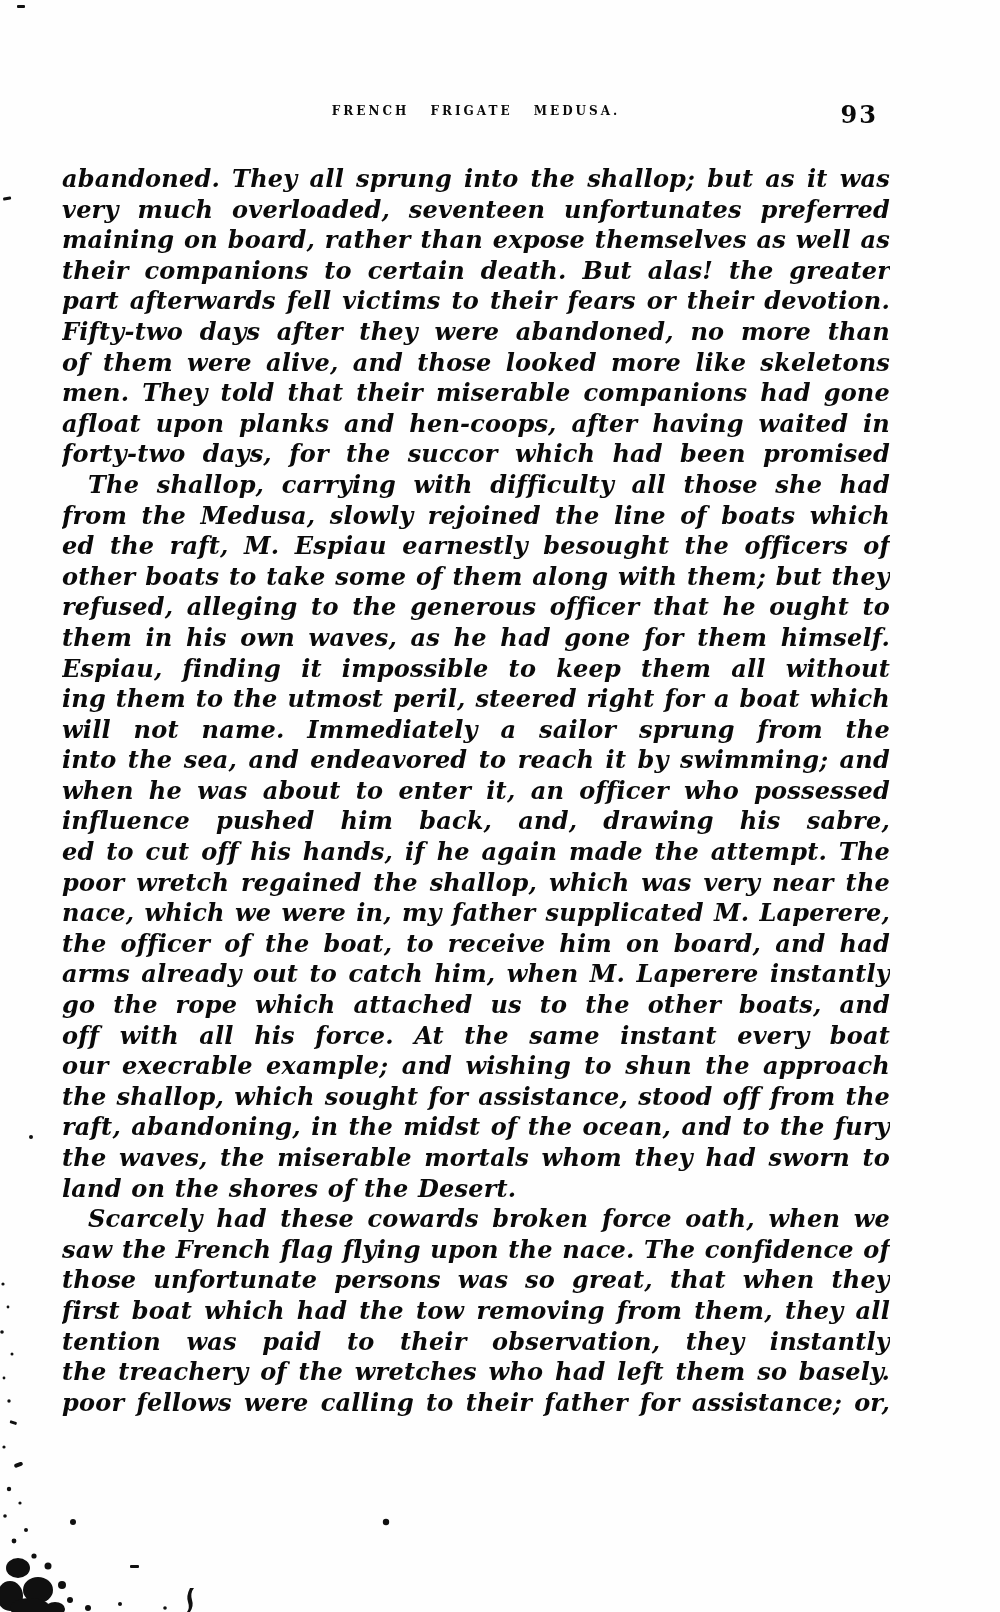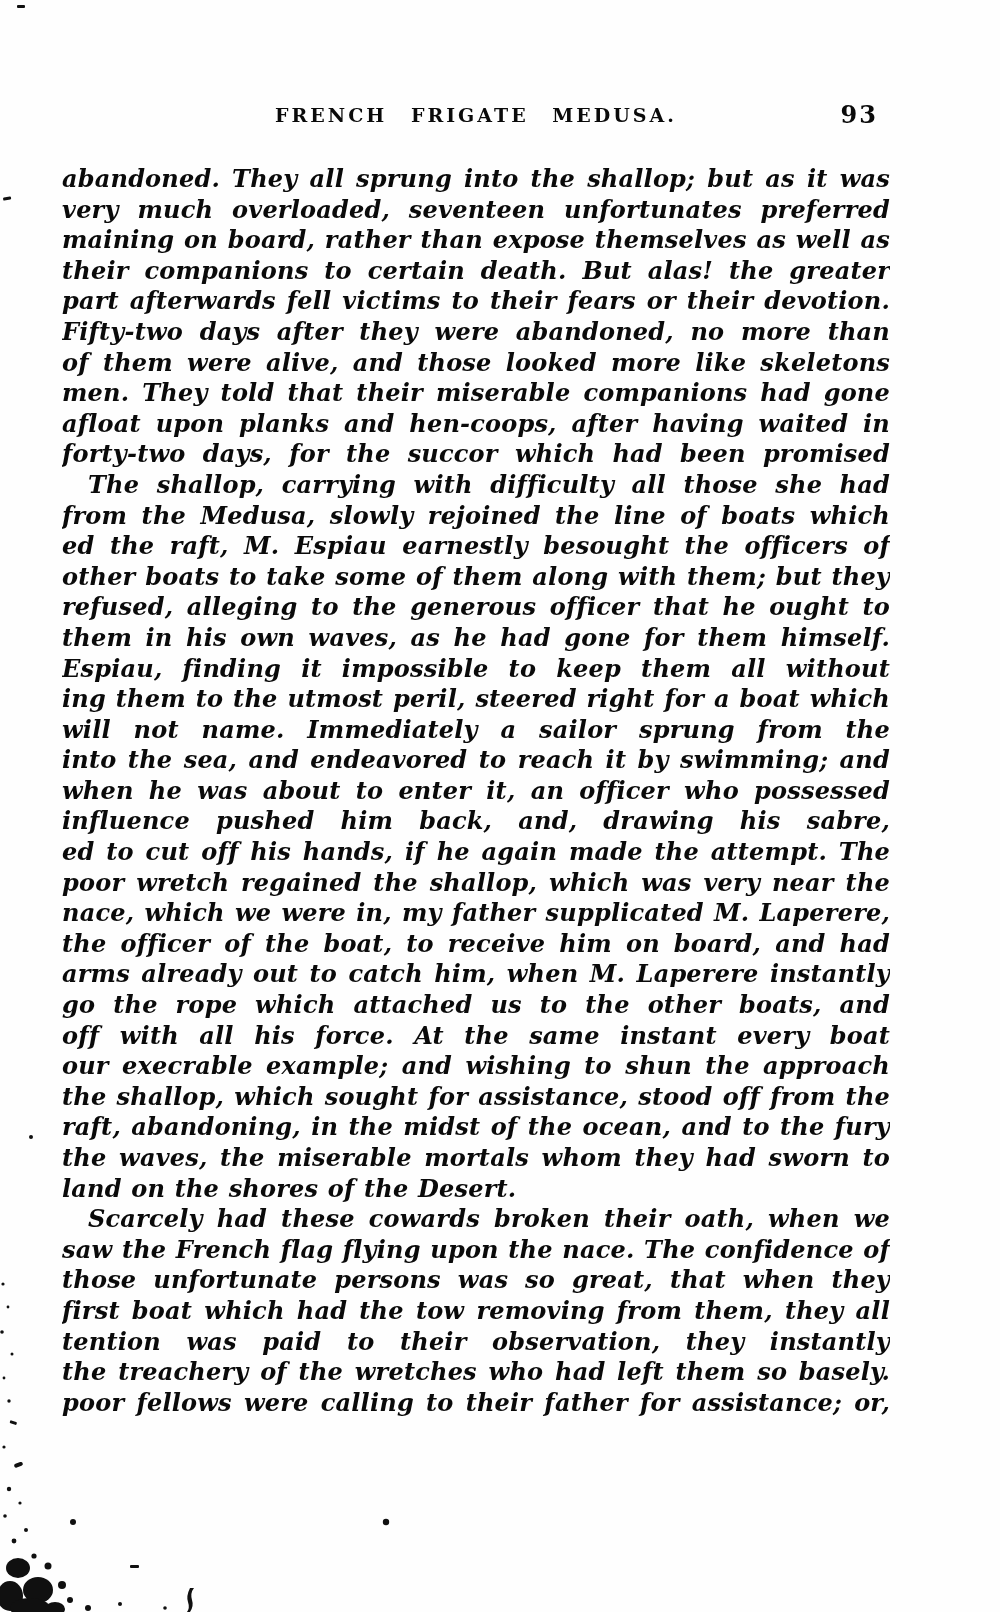--- a/index.html
+++ b/index.html
@@ -7,21 +7,21 @@
     position:relative;
     width:1000px;height:1612px;
     background:#fefefe;
     overflow:hidden;
     font-family:"DejaVu Serif", serif;
     color:#0a0a0a;
   }
   .running-head{
     position:absolute;left:62px;top:104px;width:828px;
     text-align:center;
-    font-size:19px;font-weight:bold;
+    font-size:12px;font-weight:bold;
     letter-spacing:3px;word-spacing:14px;
   }
   .page-number{
     position:absolute;top:100px;right:122px;
     font-size:24px;font-weight:bold;letter-spacing:2px;
   }
   .text-block{
     position:absolute;left:62px;top:164px;width:828px;font-style:italic;
   }
   .line{
@@ -76,21 +76,21 @@
       <div class="line">nace, which we were in, my father supplicated M. Laperere,</div>
       <div class="line">the officer of the boat, to receive him on board, and had his</div>
       <div class="line">arms already out to catch him, when M. Laperere instantly let</div>
       <div class="line">go the rope which attached us to the other boats, and tugged</div>
       <div class="line">off with all his force.  At the same instant every boat imitated</div>
       <div class="line">our execrable example; and wishing to shun the approach of</div>
       <div class="line">the shallop, which sought for assistance, stood off from the</div>
       <div class="line">raft, abandoning, in the midst of the ocean, and to the fury of</div>
       <div class="line">the waves, the miserable mortals whom they had sworn to</div>
       <div class="line para-end">land on the shores of the Desert.</div>
-      <div class="line indent">Scarcely had these cowards broken their oath, when we</div>
+      <div class="line indent">Scarcely had these cowards broken force oath, when we</div>
       <div class="line">saw the French flag flying upon the nace.  The confidence of</div>
       <div class="line">those unfortunate persons was so great, that when they saw the</div>
       <div class="line">first boat which had the tow removing from them, they all cried</div>
       <div class="line">tention was paid to their observation, they instantly perceived</div>
       <div class="line">the treachery of the wretches who had left them so basely.—</div>
       <div class="line">poor fellows were calling to their father for assistance; or, as</div>
     </div>
 
   <svg class="artifacts" viewBox="0 0 1000 1612" xmlns="http://www.w3.org/2000/svg">
     <g fill="#101010">

